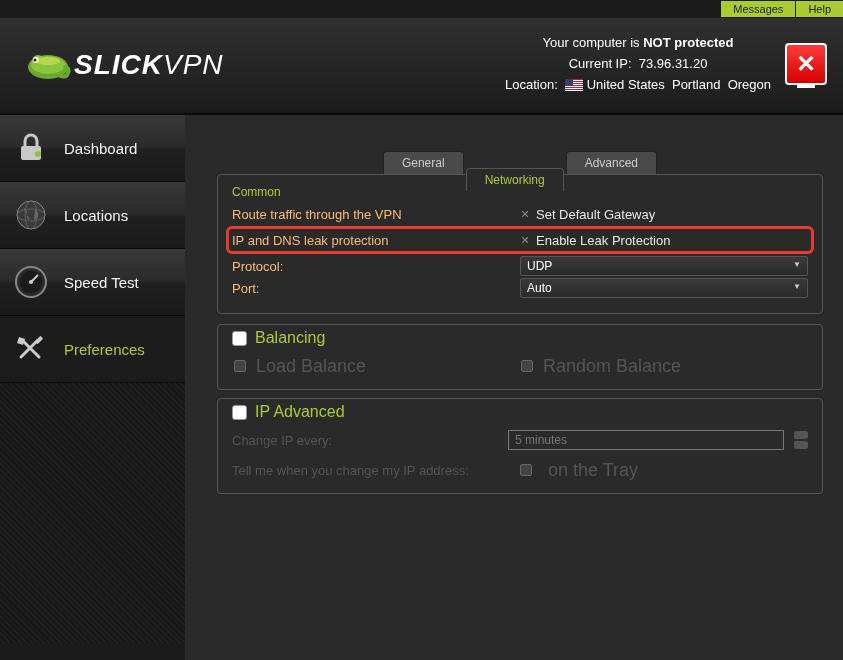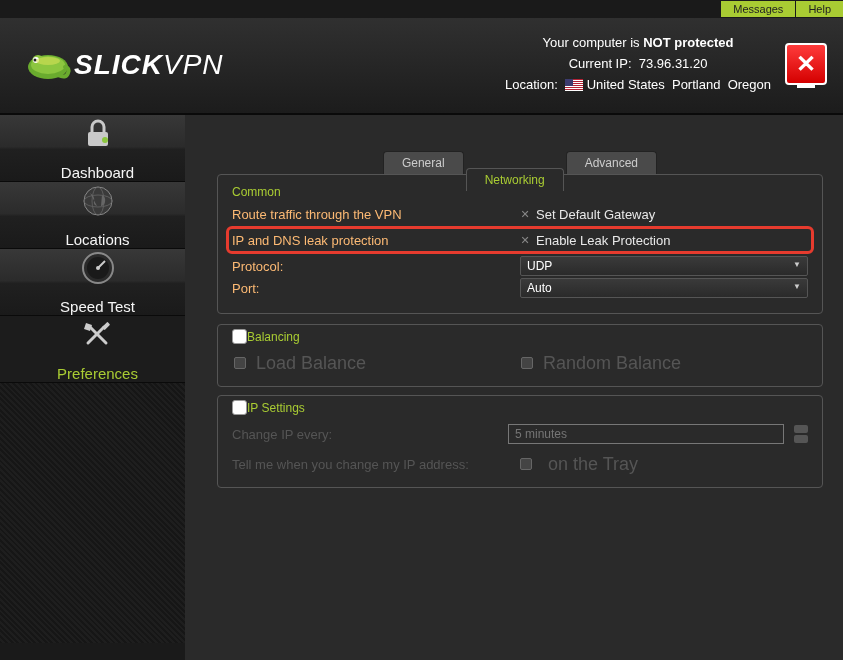--- a/index.html
+++ b/index.html
@@ -15,21 +15,21 @@
   
   .status-area { text-align: center; color: #fff; font-size: 13px; line-height: 1.6; display: flex; align-items: center; gap: 14px; }
   .status-text { }
   .alert-box { width: 42px; height: 42px; background: linear-gradient(to bottom,#ff3b3b,#d40000); border-radius: 4px; display: flex; align-items: center; justify-content: center; border: 2px solid #fff; position: relative; }
   .alert-x { color: #fff; font-size: 24px; font-weight: bold; }
   .alert-foot { position: absolute; bottom: -6px; left: 10px; right: 10px; height: 4px; border-top: 3px solid #fff; }
   
   .body-wrap { display: flex; height: 545px; }
   
   .sidebar { width: 185px; background: #1a1a1a; }
-  .nav-item { height: 67px; background: linear-gradient(to bottom, #383838 0%, #2b2b2b 48%, #202020 52%, #1a1a1a 100%); border-bottom: 1px solid #0a0a0a; display: flex; align-items: center; padding-left: 10px; cursor: pointer; gap: 12px; color: #f5f5f5; font-size: 15px; flex-direction: column; }
+  .nav-item { height: 67px; background: linear-gradient(to bottom, #383838 0%, #2b2b2b 48%, #202020 52%, #1a1a1a 100%); border-bottom: 1px solid #0a0a0a; display: flex; align-items: center; padding-left: 10px; cursor: pointer; gap: 12px; color: #f5f5f5; font-size: 15px; }
   .nav-item.plain { background: #1c1c1c; }
   .nav-item.active { color: #a9cc33; }
   .nav-icon { width: 42px; height: 42px; display: flex; align-items: center; justify-content: center; }
   
   .sidebar-texture { height: 260px; background: repeating-linear-gradient(45deg, #161616 0 2px, #1e1e1e 2px 4px); }
   
   .main { flex: 1; background: #2a2a2a; padding: 36px 20px 0 32px; }
   
   .tabs { display: flex; justify-content: center; }
   .tab { padding: 4px 18px; background: #4a4a4a; border: 1px solid #222; border-bottom: none; color: #ccc; font-size: 12px; cursor: pointer; border-radius: 4px 4px 0 0; margin: 0 1px; }
@@ -49,21 +49,21 @@
   
   .small-x { width: 10px; height: 10px; display:inline-flex; align-items:center; justify-content:center; color:#888; font-size: 11px; }
   
   .select-box { background: linear-gradient(to bottom, #3a3a3a, #2a2a2a); border: 1px solid #555; border-radius: 2px; width: 100%; padding: 2px 18px 2px 6px; color: #fff; position: relative; font-size: 12px; cursor: pointer; }
   .select-box::after { content: "▼"; position: absolute; right: 6px; top: 3px; font-size: 8px; color: #ccc; }
   
   .check { width: 15px; height: 15px; background: #fff; border: 1px solid #999; border-radius: 3px; display: inline-block; flex-shrink: 0; }
   .check.dark { background: #444; border: 1px solid #666; }
   .check.small.dark { width: 12px; height: 12px; border-radius: 2px; }
   
-  .section-head { display: flex; align-items: center; color: #a9cc33; font-size: 12px; margin-bottom: 8px; }
+  .section-head { display: flex; align-items: center; gap: 8px; color: #a9cc33; font-size: 16px; margin-bottom: 8px; }
   .cb-label { color: #e8e8e8; font-size: 18px; margin-left: 10px; }
   
   .input-box { background: #2a2a2a; border: 1px solid #777; padding: 2px 6px; width: 276px; color: #555; font-size: 12px; height: 20px; }
   .stepper { width: 14px; height: 20px; display: flex; flex-direction: column; margin-left: 4px; }
   .stepper div { flex: 1; background: #555; border-radius: 2px; margin: 1px 0; }
   
   .flag { width: 18px; height: 12px; display: inline-block; background: linear-gradient(to bottom, #b22234 0 8%, #fff 8% 16%, #b22234 16% 24%, #fff 24% 32%, #b22234 32% 40%, #fff 40% 48%, #b22234 48% 56%, #fff 56% 64%, #b22234 64% 72%, #fff 72% 80%, #b22234 80% 88%, #fff 88% 100%); position: relative; vertical-align: middle; }
   .flag::before { content: ""; position: absolute; left: 0; top: 0; width: 8px; height: 7px; background: #3c3b6e; }
 </style>
 </head>
@@ -208,21 +208,21 @@
         <div style="flex:1;display:flex;align-items:center;">
           <span class="check dark small"></span>
           <span class="cb-label">Random Balance</span>
         </div>
       </div>
     </div>
 
     <div class="panel">
       <div class="section-head">
         <span class="check"></span>
-        <span>IP Settings</span>
+        <span>IP Advanced</span>
       </div>
       <div class="row dim">
         <div class="lbl">Change IP every:</div>
         <div class="val">
           <input class="input-box" disabled="" placeholder="5 minutes" style="">
           <div class="stepper">
               <div></div>
               <div></div>
             </div>
         </div>

